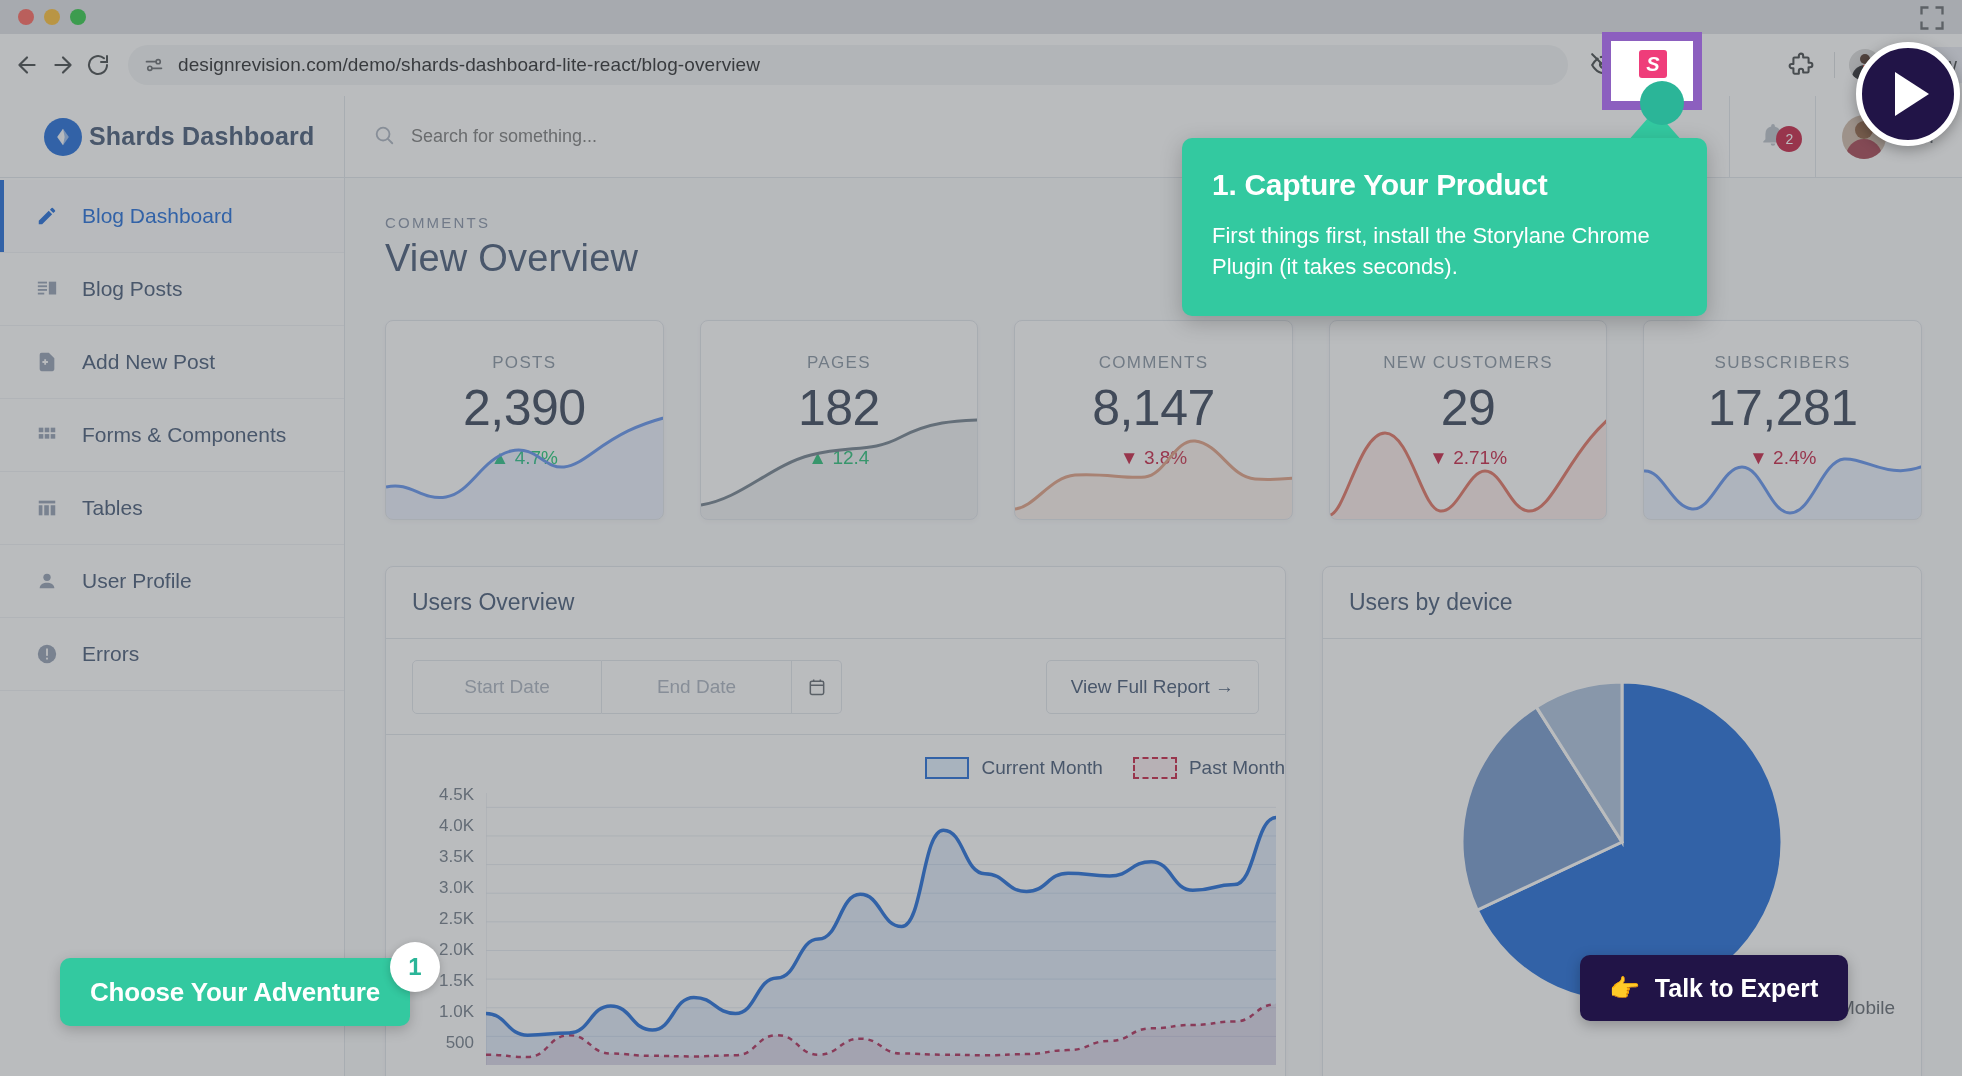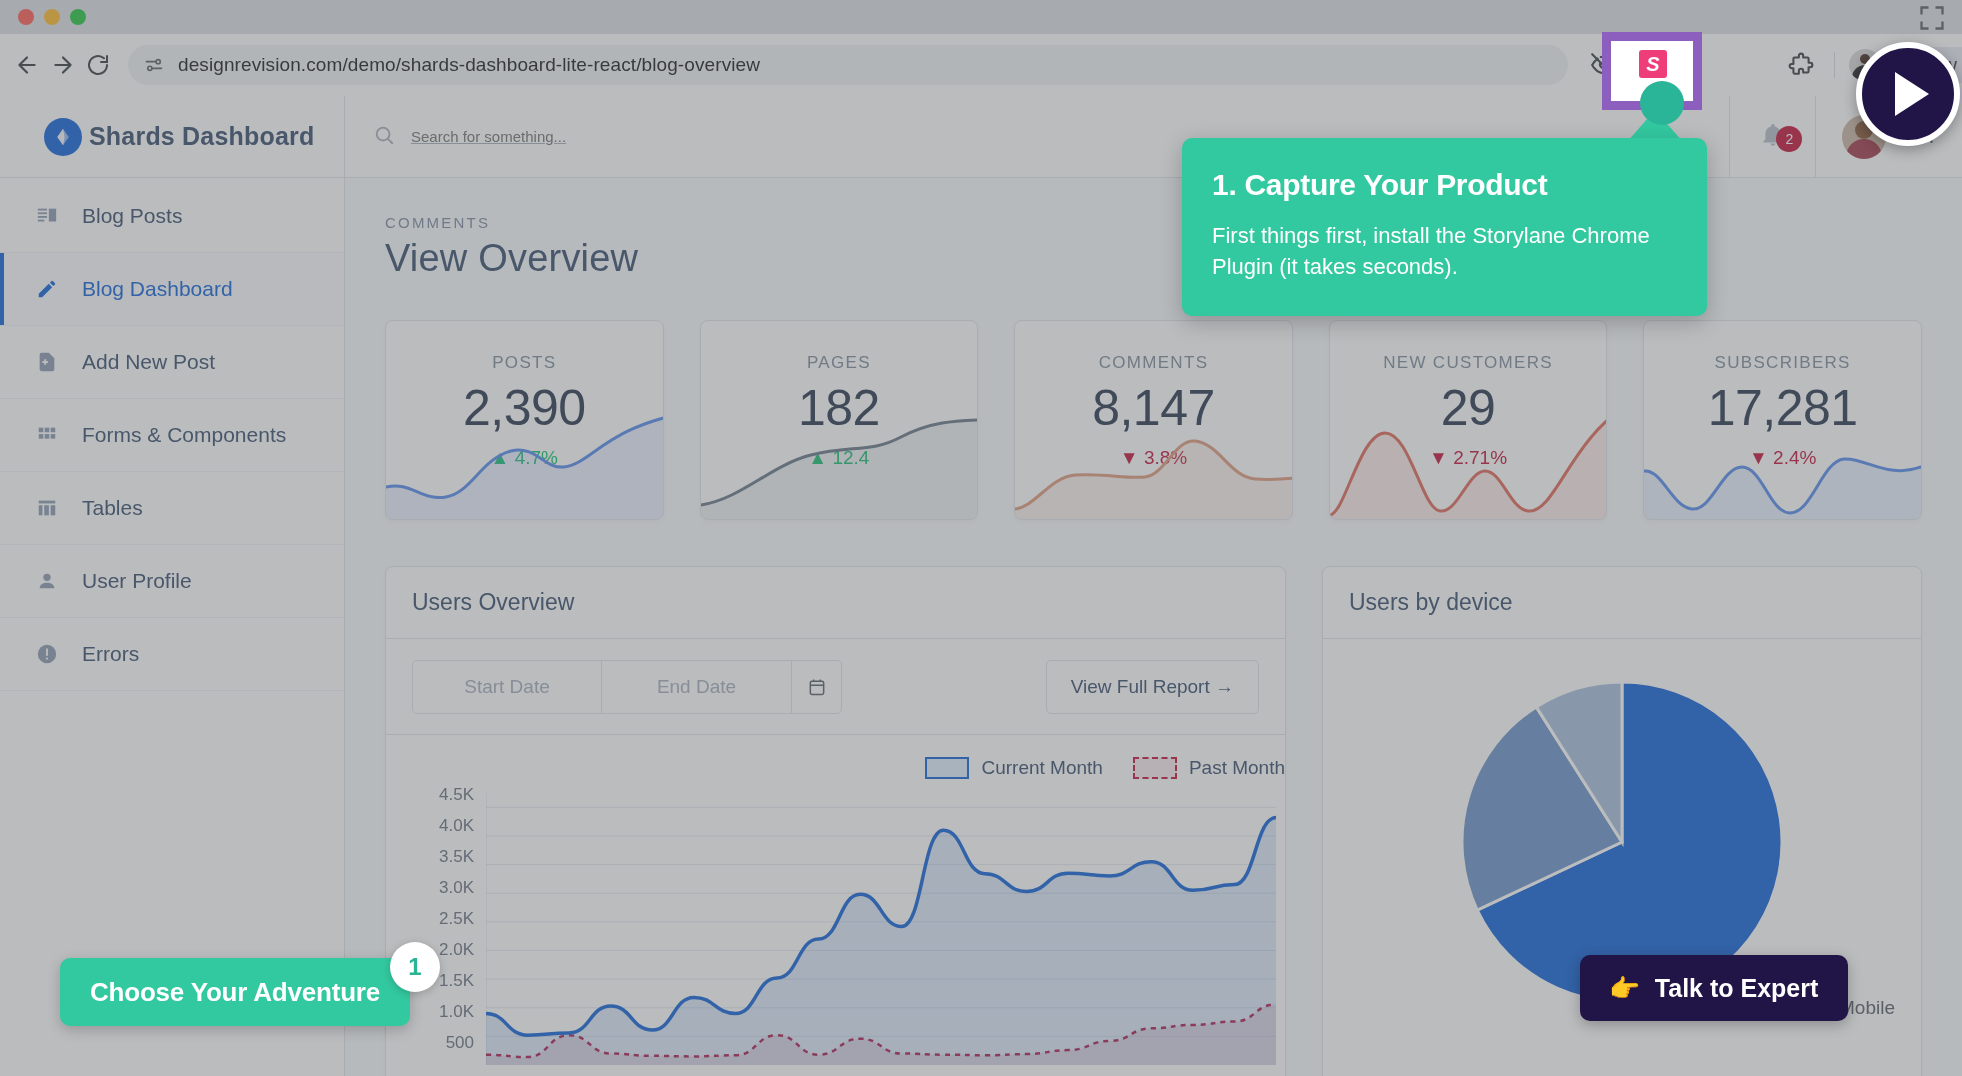--- a/index.html
+++ b/index.html
@@ -104,21 +104,21 @@
 
   
   .main { position: absolute; left: 345px; top: 0; right: 0; height: 980px; background: #fafbfc; }
   .topnav {
     height: 82px; background: #ffffff; border-bottom: 1px solid #e1e5eb;
     display: flex; align-items: center;
   }
   .search-wrap { flex: 1; display: flex; align-items: center; gap: 16px; padding-left: 28px; }
   .search-input {
     border: none; outline: none; background: transparent;
-    font-size: 15px; color: #a8b0bd; font-family: inherit; width: 520px; text-decoration: underline;
+    font-size: 18px; color: #a8b0bd; font-family: inherit; width: 520px;
   }
   .topnav-right { display: flex; align-items: stretch; height: 82px; }
   .bell-cell {
     width: 86px; border-left: 1px solid #e1e5eb;
     display: flex; align-items: center; justify-content: center; position: relative;
   }
   .badge {
     position: absolute; left: 46px; top: 30px;
     min-width: 26px; height: 26px; border-radius: 13px; background: #c4183c;
     color: #fff; font-size: 14px; display: flex; align-items: center; justify-content: center;
@@ -364,40 +364,40 @@
         <div class="brand-logo">
           <svg width="20" height="20" viewBox="0 0 24 24" fill="#ffffff">
               <path d="M12 2 5 12l7 10 2-10z" opacity=".95"></path>
               <path d="M12 2 19 12l-7 10-2-10z" opacity=".55"></path>
             </svg>
         </div>
         <div class="brand-name">Shards Dashboard</div>
       </div>
       <div class="nav-list">
 
+        <div class="nav-item active">
+          <span class="nav-icon">
+            <svg width="22" height="22" viewBox="0 0 24 24" fill="currentColor">
+                <path d="M3 17.3V21h3.7L17.6 10.1l-3.7-3.7L3 17.3zM20.7 7a1 1 0 0 0 0-1.4l-2.3-2.3a1 1 0 0 0-1.4 0l-1.8 1.8 3.7 3.7L20.7 7z"></path>
+              </svg>
+          </span>
+          <span>Blog Dashboard</span>
+        </div>
+
         <div class="nav-item">
           <span class="nav-icon">
             <svg width="22" height="22" viewBox="0 0 24 24" fill="currentColor">
                 <rect x="2" y="4" width="10" height="2"></rect>
                 <rect x="2" y="8" width="10" height="2"></rect>
                 <rect x="2" y="12" width="10" height="2"></rect>
                 <rect x="2" y="16" width="7" height="2"></rect>
                 <rect x="14" y="4" width="8" height="14"></rect>
               </svg>
           </span>
           <span>Blog Posts</span>
-        </div>
-
-        <div class="nav-item active">
-          <span class="nav-icon">
-            <svg width="22" height="22" viewBox="0 0 24 24" fill="currentColor">
-                <path d="M3 17.3V21h3.7L17.6 10.1l-3.7-3.7L3 17.3zM20.7 7a1 1 0 0 0 0-1.4l-2.3-2.3a1 1 0 0 0-1.4 0l-1.8 1.8 3.7 3.7L20.7 7z"></path>
-              </svg>
-          </span>
-          <span>Blog Dashboard</span>
         </div>
 
         <div class="nav-item">
           <span class="nav-icon">
             <svg width="22" height="22" viewBox="0 0 24 24" fill="currentColor">
                 <path d="M14 2H6a2 2 0 0 0-2 2v16a2 2 0 0 0 2 2h12a2 2 0 0 0 2-2V8l-6-6zm-1 11h-2v2H9v-2H7v-2h2V9h2v2h2v2z"></path>
               </svg>
           </span>
           <span>Add New Post</span>
         </div>

